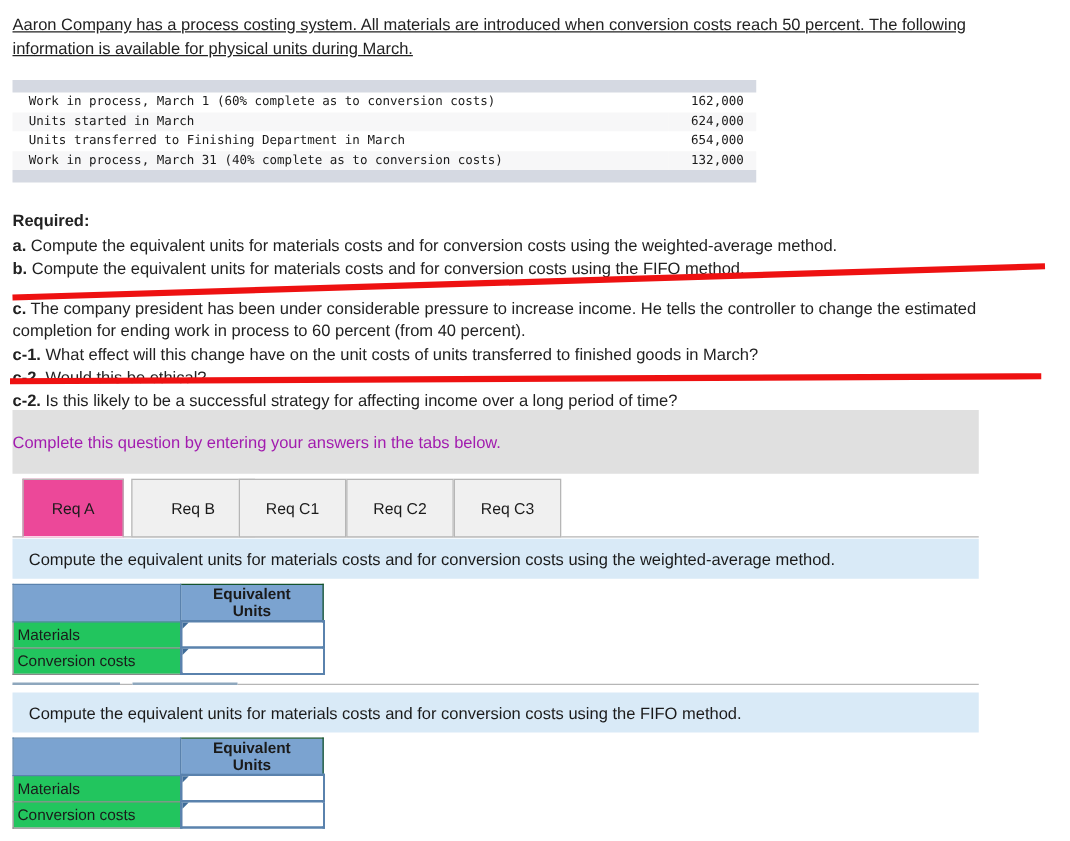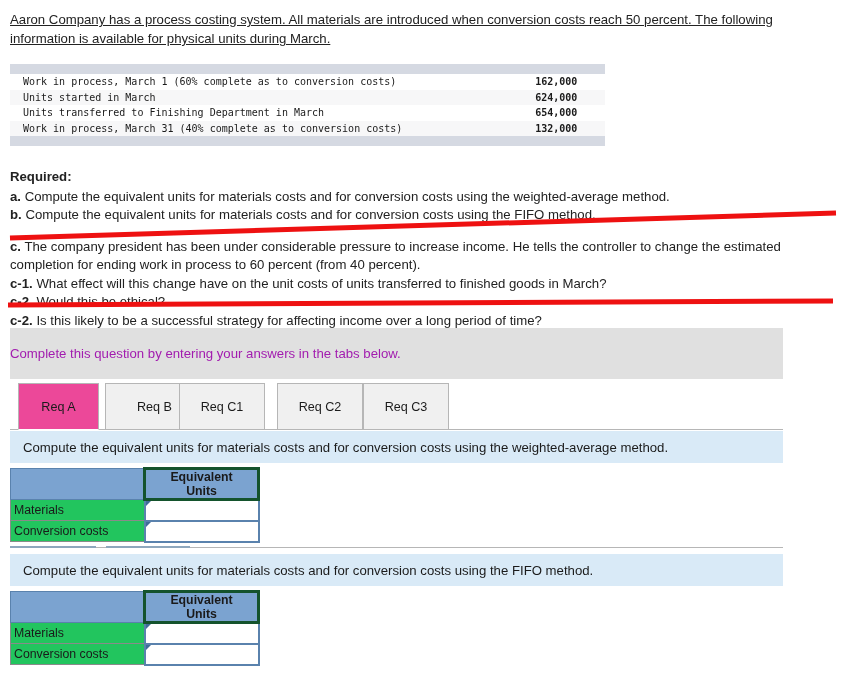--- a/index.html
+++ b/index.html
@@ -47,22 +47,22 @@
     color: #1a1a1a;
   }
   .facts-table tr.alt td { background: #f7f7f8; }
   .facts-table td {
     padding: 1px 0 1px 0;
     line-height: 13.5px;
     white-space: nowrap;
   }
   .facts-table td.lbl { padding-left: 13px; }
   .facts-table td.val {
+    text-align: right;
     padding-right: 10px;
-    font-weight: bold;
   }
 
   
   .required {
     position: absolute;
     left: 10px;
     top: 168px;
     width: 838px;
     font-size: 13.2px;
     line-height: 18.5px;
@@ -156,21 +156,21 @@
     height: 21px;
     box-sizing: border-box;
   }
   .ans-table td.hd-blank {
     background: #7ba3d0;
     border: 1px solid #5a82ad;
     width: 134px;
   }
   .ans-table td.hd-eu {
     background: #7ba3d0;
-    border: 3px solid #14532d;
+    border: 1px solid #14532d;
     width: 114px;
     text-align: center;
     font-weight: bold;
     color: #1a1a1a;
     padding: 0 12px;
   }
   .ans-table td.rowlabel {
     background: #22c55e;
     padding-left: 3px;
     color: #1a1a1a;
@@ -273,21 +273,21 @@
   <span>Complete this question by entering your answers in the tabs below.</span>
 </div>
 
 <div class="tabstrip">
   <div class="tab active" style="left:8px; width:81px;">
       <span>Req A</span>
     </div>
   <div class="tab" style="left:95px; width:99px;">
       <span>Req B</span>
     </div>
-  <div class="tab" style="left:169px; width:86px;">
+  <div class="tab" style="left:181px; width:86px;">
       <span>Req C1</span>
     </div>
   <div class="tab" style="left:267px; width:86px;">
       <span>Req C2</span>
     </div>
   <div class="tab" style="left:353px; width:86px;">
       <span>Req C3</span>
     </div>
 </div>
 

